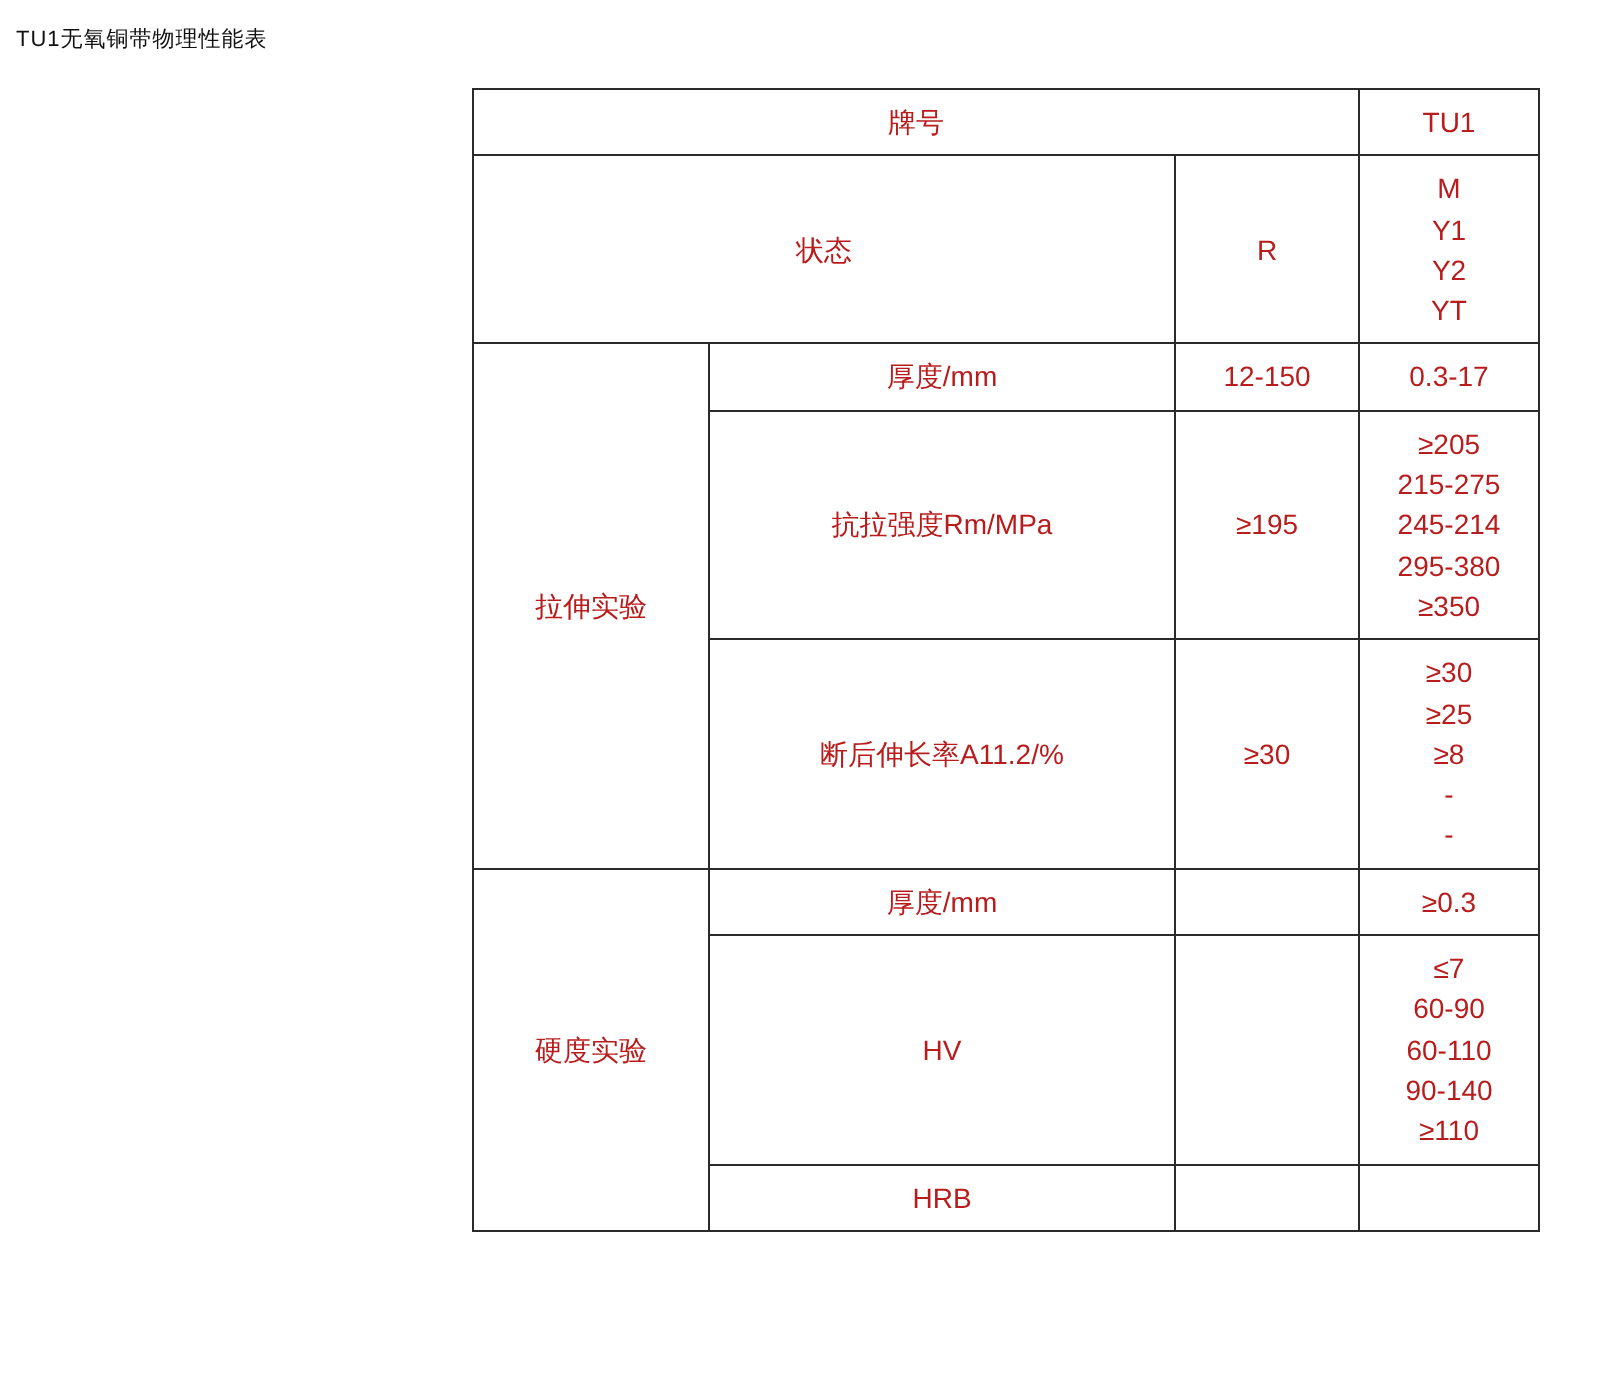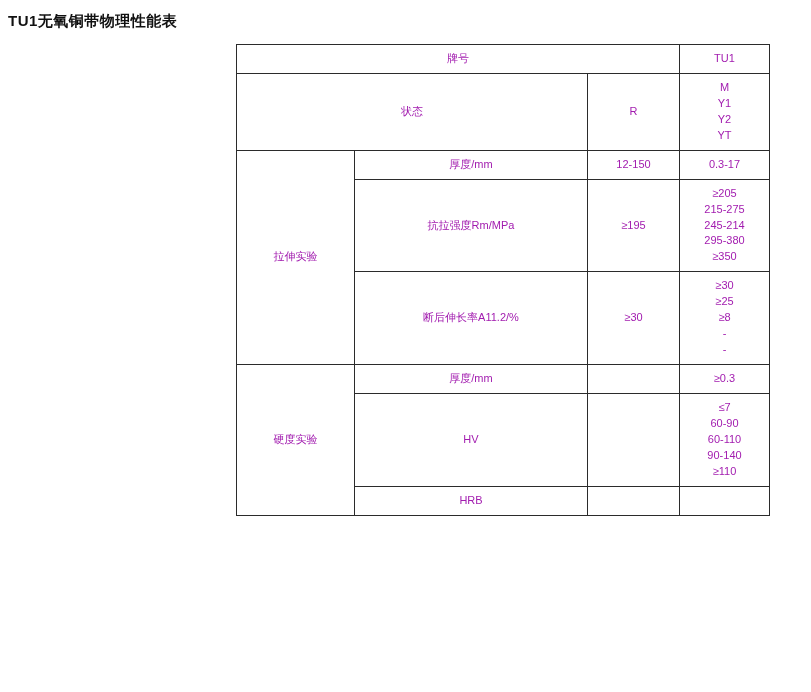--- a/index.html
+++ b/index.html
@@ -12,36 +12,36 @@
     height: 692px;
     font-family: "Liberation Sans", "DejaVu Sans", sans-serif;
     color: #1a1a1a;
     position: relative;
     overflow: hidden;
   }
   .page-title {
     position: absolute;
     left: 8px;
     top: 12px;
-    font-size: 15px;
-    font-weight: bold;
+    font-size: 11px;
+    font-weight: normal;
     letter-spacing: 0.5px;
     color: #111111;
     white-space: nowrap;
   }
   .table-wrap {
     position: absolute;
     left: 236px;
     top: 44px;
   }
   table.spec {
     border-collapse: collapse;
     table-layout: fixed;
-    font-size: 11px;
-    color: #a21caf;
+    font-size: 14px;
+    color: #b91c1c;
   }
   table.spec td {
     border: 1px solid #2b2b2b;
     text-align: center;
     vertical-align: middle;
     padding: 6px 4px;
     line-height: 1.45;
     font-weight: normal;
   }
   .col-a { width: 118px; }

